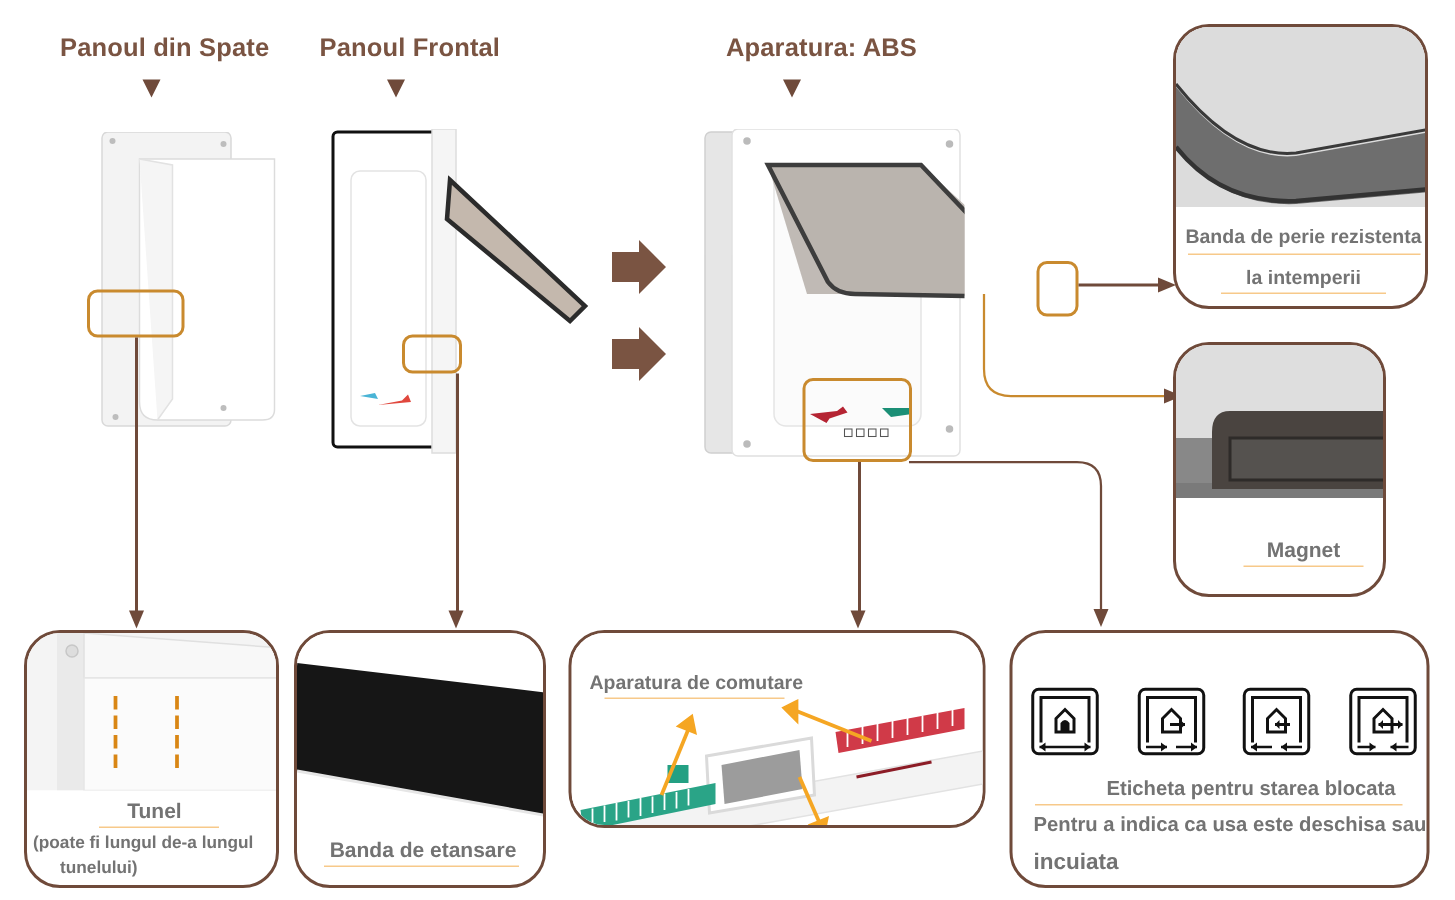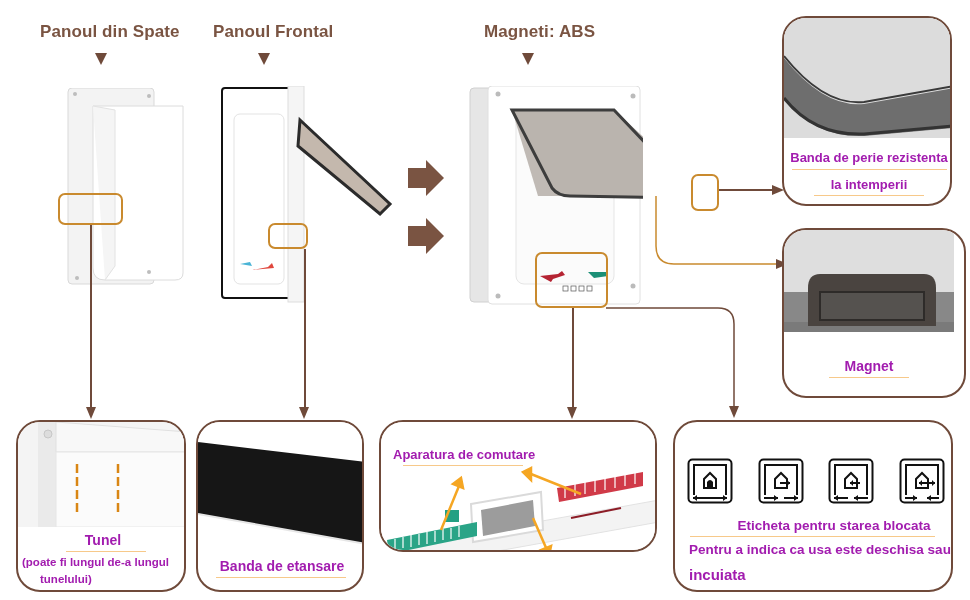--- a/index.html
+++ b/index.html
@@ -4,21 +4,21 @@
 <style>
   * { box-sizing: border-box; margin: 0; padding: 0; }
   html, body { width: 970px; height: 600px; background: #ffffff; overflow: hidden; }
   body { position: relative; font-family: "Liberation Sans", "DejaVu Sans", sans-serif; }
 
   .abs { position: absolute; }
   .title { color: #7a5442; font-size: 17px; font-weight: bold; white-space: nowrap; letter-spacing: 0.1px; }
   .down-tri { width: 0; height: 0; border-left: 6px solid transparent; border-right: 6px solid transparent; border-top: 12px solid #6f4a3a; }
 
   .card { border: 2.5px solid #6f4a3a; border-radius: 24px; background: #fff; overflow: hidden; }
-  .label { color: #a21caf; font-weight: bold; font-size: 13px; white-space: nowrap; text-align: center; }
+  .label { color: #737373; font-weight: bold; font-size: 13px; white-space: nowrap; text-align: center; }
   .underline { height: 1px; background: #f7c98a; }
 
   .hl { border: 2.5px solid #c98a2e; border-radius: 7px; }
   .vline { width: 1.5px; background: #6f4a3a; }
   .hline { height: 1.5px; background: #6f4a3a; }
   .arrow-down { width: 0; height: 0; border-left: 5px solid transparent; border-right: 5px solid transparent; border-top: 12px solid #6f4a3a; }
   .arrow-right { width: 0; height: 0; border-top: 5px solid transparent; border-bottom: 5px solid transparent; border-left: 12px solid #6f4a3a; }
 
   .big-arrow { width: 36px; height: 36px; }
 
@@ -31,21 +31,21 @@
 </style>
 </head>
 <body>
 
 <div class="abs title" style="left:40px; top:22px;">Panoul din Spate</div>
 <div class="abs down-tri" style="left:95px; top:53px;"></div>
 
 <div class="abs title" style="left:213px; top:22px;">Panoul Frontal</div>
 <div class="abs down-tri" style="left:258px; top:53px;"></div>
 
-<div class="abs title" style="left:484px; top:22px;">Magneti: ABS</div>
+<div class="abs title" style="left:484px; top:22px;">Aparatura: ABS</div>
 <div class="abs down-tri" style="left:522px; top:53px;"></div>
 
 <div class="abs" style="left:65px; top:88px; width:120px; height:200px;">
   <svg width="120" height="200" viewBox="0 0 120 200">
     <rect x="3" y="0" width="86" height="196" rx="4" fill="#f3f3f3" stroke="#d9d9d9"></rect>
     <path d="M28 18 L118 18 L118 185 Q118 192 110 192 L40 192 Q28 192 28 180 Z" fill="#ffffff" stroke="#dcdcdc"></path>
     <path d="M50 22 L100 22 L100 178 L50 178 Z" fill="#ffffff"></path>
     <path d="M28 18 L50 22 L50 178 L40 192" fill="#f5f5f5" stroke="#e2e2e2"></path>
     <circle cx="10" cy="6" r="2" fill="#bdbdbd"></circle>
       <circle cx="84" cy="8" r="2" fill="#bdbdbd"></circle>
@@ -123,21 +123,21 @@
       <path d="M0 38 Q40 88 80 84 L170 68" fill="none" stroke="#3a3a3a" stroke-width="2"></path>
       <path d="M0 80 Q30 118 80 116 L170 108" fill="none" stroke="#333" stroke-width="3"></path>
     </svg>
   </div>
   <div class="abs label" style="left:0; width:170px; top:132px;">Banda de perie rezistenta</div>
   <div class="abs underline" style="left:8px; width:155px; top:151px;"></div>
   <div class="abs label" style="left:0; width:170px; top:159px;">la intemperii</div>
   <div class="abs underline" style="left:30px; width:110px; top:177px;"></div>
 </div>
 
-<div class="abs card" style="left:782px; top:228px; width:184px; height:170px;">
+<div class="abs card" style="left:782px; top:228px; width:142px; height:170px;">
   <svg class="abs" style="left:0; top:0;" width="170" height="110" viewBox="0 0 170 110">
     <rect width="170" height="62" fill="#dedede"></rect>
     <rect x="0" y="62" width="170" height="40" fill="#7a7a7a"></rect>
     <rect x="0" y="62" width="30" height="30" fill="#888" class="brush"></rect>
     <rect x="150" y="62" width="20" height="30" fill="#888" class="brush"></rect>
     <path d="M24 58 Q24 44 36 44 H140 Q152 44 152 58 V96 H24 Z" fill="#4a4440"></path>
     <rect x="36" y="62" width="104" height="28" fill="#55524f" stroke="#2e2b29" stroke-width="2"></rect>
     <rect x="0" y="102" width="170" height="8" fill="#ffffff"></rect>
   </svg>
   <div class="abs label" style="left:0; width:170px; top:128px; font-size:14px;">Magnet</div>

